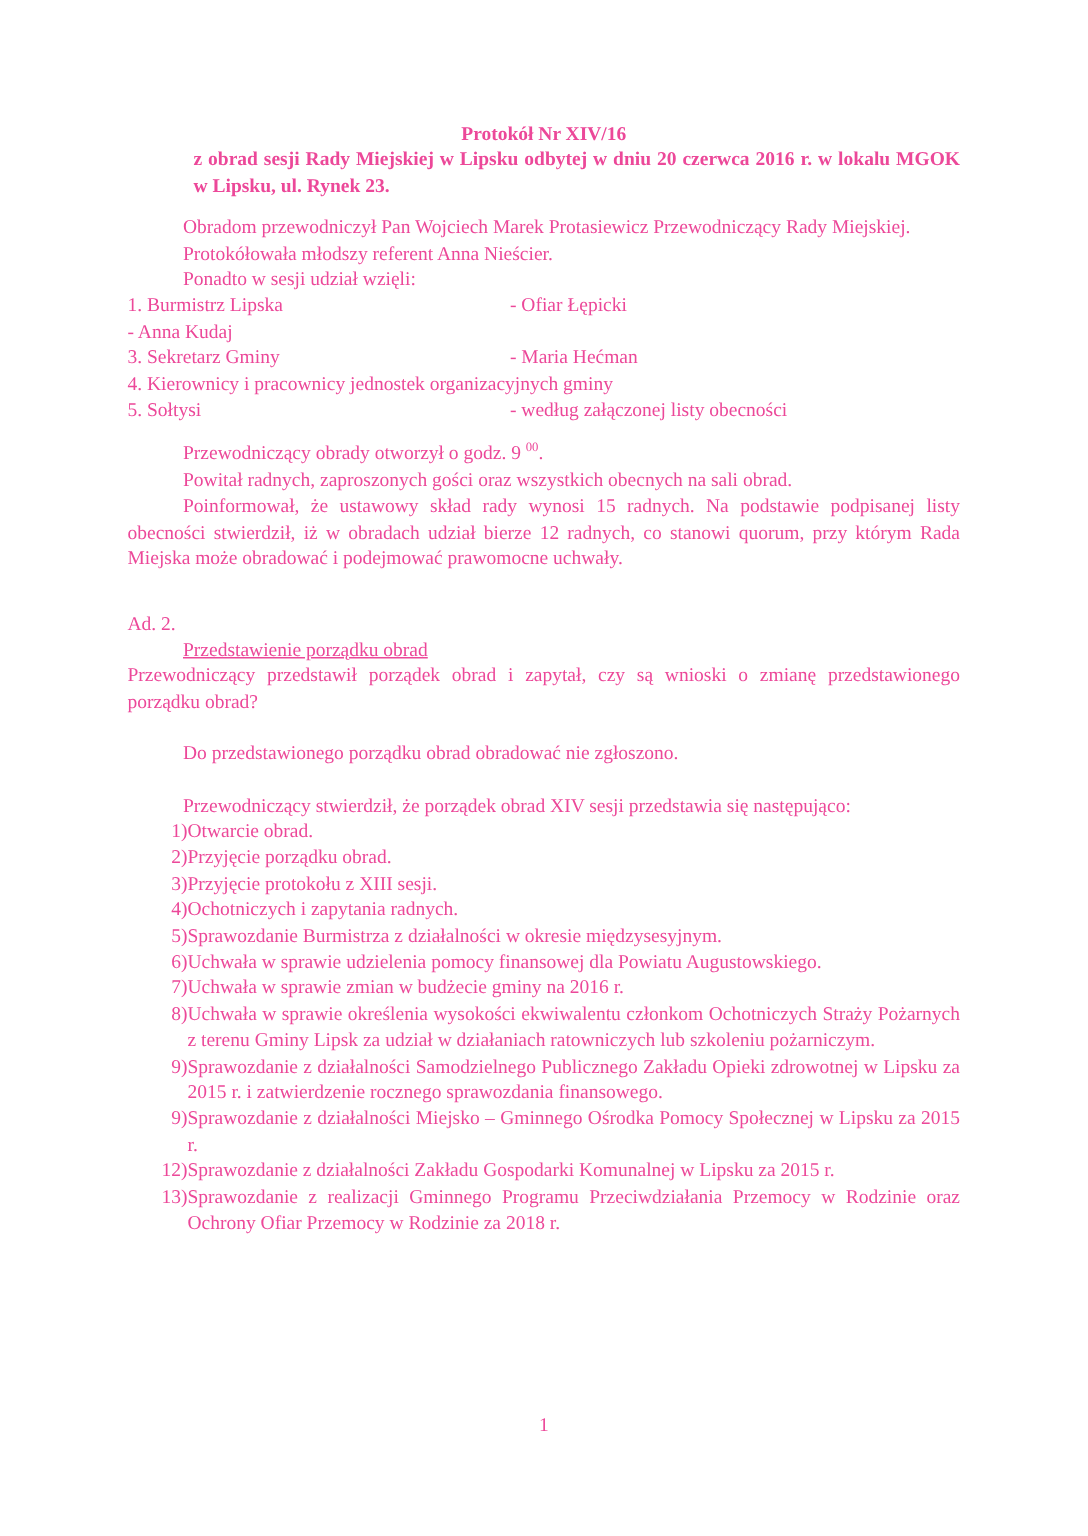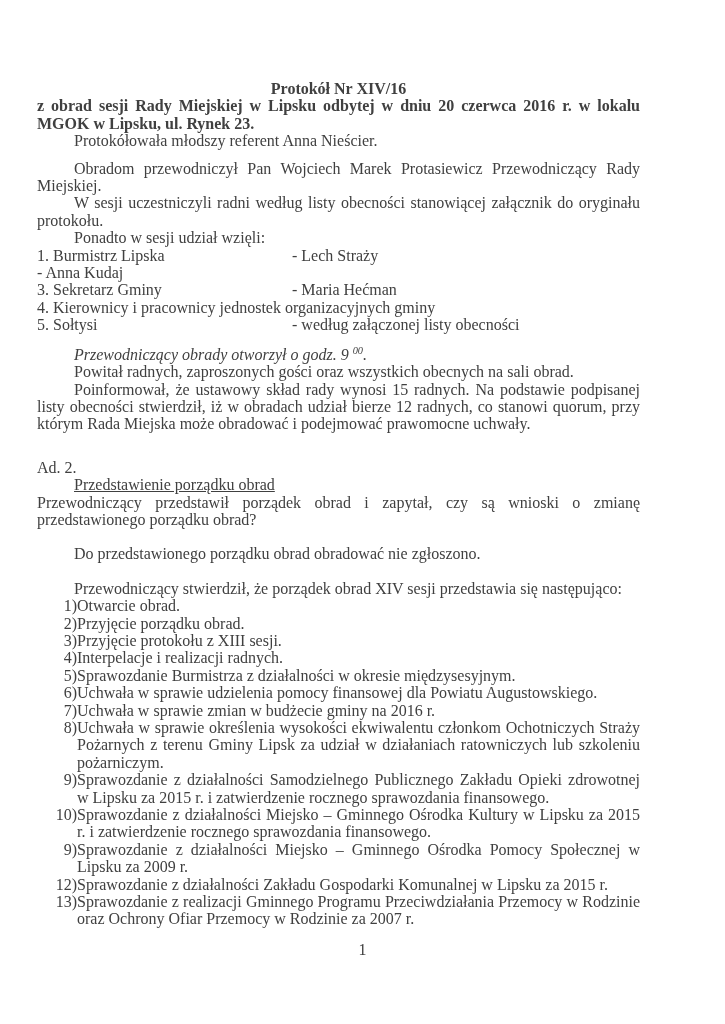--- a/index.html
+++ b/index.html
@@ -5,43 +5,44 @@
   html, body {
     margin: 0;
     padding: 0;
     background: #ffffff;
   }
   .page {
     position: relative;
     width: 725px;
     height: 1024px;
     box-sizing: border-box;
-    padding: 80px 85px 0 37px;
+    padding: 80px 85px 0 85px;
     background: #ffffff;
-    color: #404040;
+    color: #ec4899;
     font-family: "Liberation Serif", serif;
-    font-size: 16px;
+    font-size: 13px;
     line-height: 17.4px;
     overflow: hidden;
   }
   .title {
     font-weight: bold;
     text-align: center;
   }
   .subtitle {
     font-weight: bold;
     text-align: justify;
+    margin-left: 44px;
   }
   p {
     margin: 0;
     text-align: justify;
   }
   .indent { text-indent: 37px; }
   .gap-sm   { margin-top: 10px; }
-  .gap-md   { margin-top: 12px; font-style: italic; }
+  .gap-md   { margin-top: 12px; }
   .gap-line { margin-top: 17px; }
   .gap-lg   { margin-top: 26px; }
   .attendee-row { display: flex; }
   .attendee-label { flex: 0 0 auto; min-width: 255px; }
   .attendee-value { flex: 1 1 auto; }
   .heading { font-weight: normal; text-align: left; }
   .subheading {
     font-weight: normal;
     text-decoration: underline;
     margin-left: 37px;
@@ -73,29 +74,28 @@
   }
 </style>
 </head>
 <body>
 
 <div class="page">
 
   <div class="title">Protokół Nr XIV/16</div>
   <div class="subtitle">z obrad sesji Rady Miejskiej w Lipsku odbytej w dniu 20 czerwca 2016 r. w lokalu MGOK w Lipsku, ul. Rynek 23.</div>
 
+  <p class="indent gap-sm">Obradom przewodniczył Pan Wojciech Marek Protasiewicz Przewodniczący Rady Miejskiej.</p>
   <p class="indent">Protokółowała młodszy referent Anna Nieścier.</p>
-  <p class="indent gap-sm">Obradom przewodniczył Pan Wojciech Marek Protasiewicz Przewodniczący Rady Miejskiej.</p>
-  <p class="indent">W sesji uczestniczyli radni według listy obecności stanowiącej załącznik do oryginału protokołu.</p>
   <p class="indent">Ponadto w sesji udział wzięli:</p>
 
   <div>
     <div class="attendee-row">
       <span class="attendee-label">1. Burmistrz Lipska</span>
-      <span class="attendee-value">- Lech Straży</span>
+      <span class="attendee-value">- Ofiar Łępicki</span>
     </div>
     <div class="attendee-row">
       <span class="attendee-value">- Anna Kudaj</span>
     </div>
     <div class="attendee-row">
       <span class="attendee-label">3. Sekretarz Gminy</span>
       <span class="attendee-value">- Maria Hećman</span>
     </div>
     <div class="attendee-row">
       <span class="attendee-label">4. Kierownicy i pracownicy jednostek organizacyjnych gminy</span>
@@ -125,21 +125,21 @@
     <div class="agenda-item">
       <span class="agenda-num">2)</span>
       <span class="agenda-text">Przyjęcie porządku obrad.</span>
     </div>
     <div class="agenda-item">
       <span class="agenda-num">3)</span>
       <span class="agenda-text">Przyjęcie protokołu z XIII sesji.</span>
     </div>
     <div class="agenda-item">
       <span class="agenda-num">4)</span>
-      <span class="agenda-text">Interpelacje i realizacji radnych.</span>
+      <span class="agenda-text">Ochotniczych i zapytania radnych.</span>
     </div>
     <div class="agenda-item">
       <span class="agenda-num">5)</span>
       <span class="agenda-text">Sprawozdanie Burmistrza z działalności w okresie międzysesyjnym.</span>
     </div>
     <div class="agenda-item">
       <span class="agenda-num">6)</span>
       <span class="agenda-text">Uchwała w sprawie udzielenia pomocy finansowej dla Powiatu Augustowskiego.</span>
     </div>
     <div class="agenda-item">
@@ -148,32 +148,28 @@
     </div>
     <div class="agenda-item">
       <span class="agenda-num">8)</span>
       <span class="agenda-text">Uchwała w sprawie określenia wysokości ekwiwalentu członkom Ochotniczych Straży Pożarnych z terenu Gminy Lipsk za udział w działaniach ratowniczych lub szkoleniu pożarniczym.</span>
     </div>
     <div class="agenda-item">
       <span class="agenda-num">9)</span>
       <span class="agenda-text">Sprawozdanie z działalności Samodzielnego Publicznego Zakładu Opieki zdrowotnej w Lipsku za 2015 r. i zatwierdzenie rocznego sprawozdania finansowego.</span>
     </div>
     <div class="agenda-item">
-      <span class="agenda-num">10)</span>
-      <span class="agenda-text">Sprawozdanie z działalności Miejsko – Gminnego Ośrodka Kultury w Lipsku za 2015 r. i zatwierdzenie rocznego sprawozdania finansowego.</span>
-    </div>
-    <div class="agenda-item">
       <span class="agenda-num">9)</span>
-      <span class="agenda-text">Sprawozdanie z działalności Miejsko – Gminnego Ośrodka Pomocy Społecznej w Lipsku za 2009 r.</span>
+      <span class="agenda-text">Sprawozdanie z działalności Miejsko – Gminnego Ośrodka Pomocy Społecznej w Lipsku za 2015 r.</span>
     </div>
     <div class="agenda-item">
       <span class="agenda-num">12)</span>
       <span class="agenda-text">Sprawozdanie z działalności Zakładu Gospodarki Komunalnej w Lipsku za 2015 r.</span>
     </div>
     <div class="agenda-item">
       <span class="agenda-num">13)</span>
-      <span class="agenda-text">Sprawozdanie z realizacji Gminnego Programu Przeciwdziałania Przemocy w Rodzinie oraz Ochrony Ofiar Przemocy w Rodzinie za 2007 r.</span>
+      <span class="agenda-text">Sprawozdanie z realizacji Gminnego Programu Przeciwdziałania Przemocy w Rodzinie oraz Ochrony Ofiar Przemocy w Rodzinie za 2018 r.</span>
     </div>
   </div>
 
   <div class="page-number">1</div>
 
 </div>
 
 </body></html>

